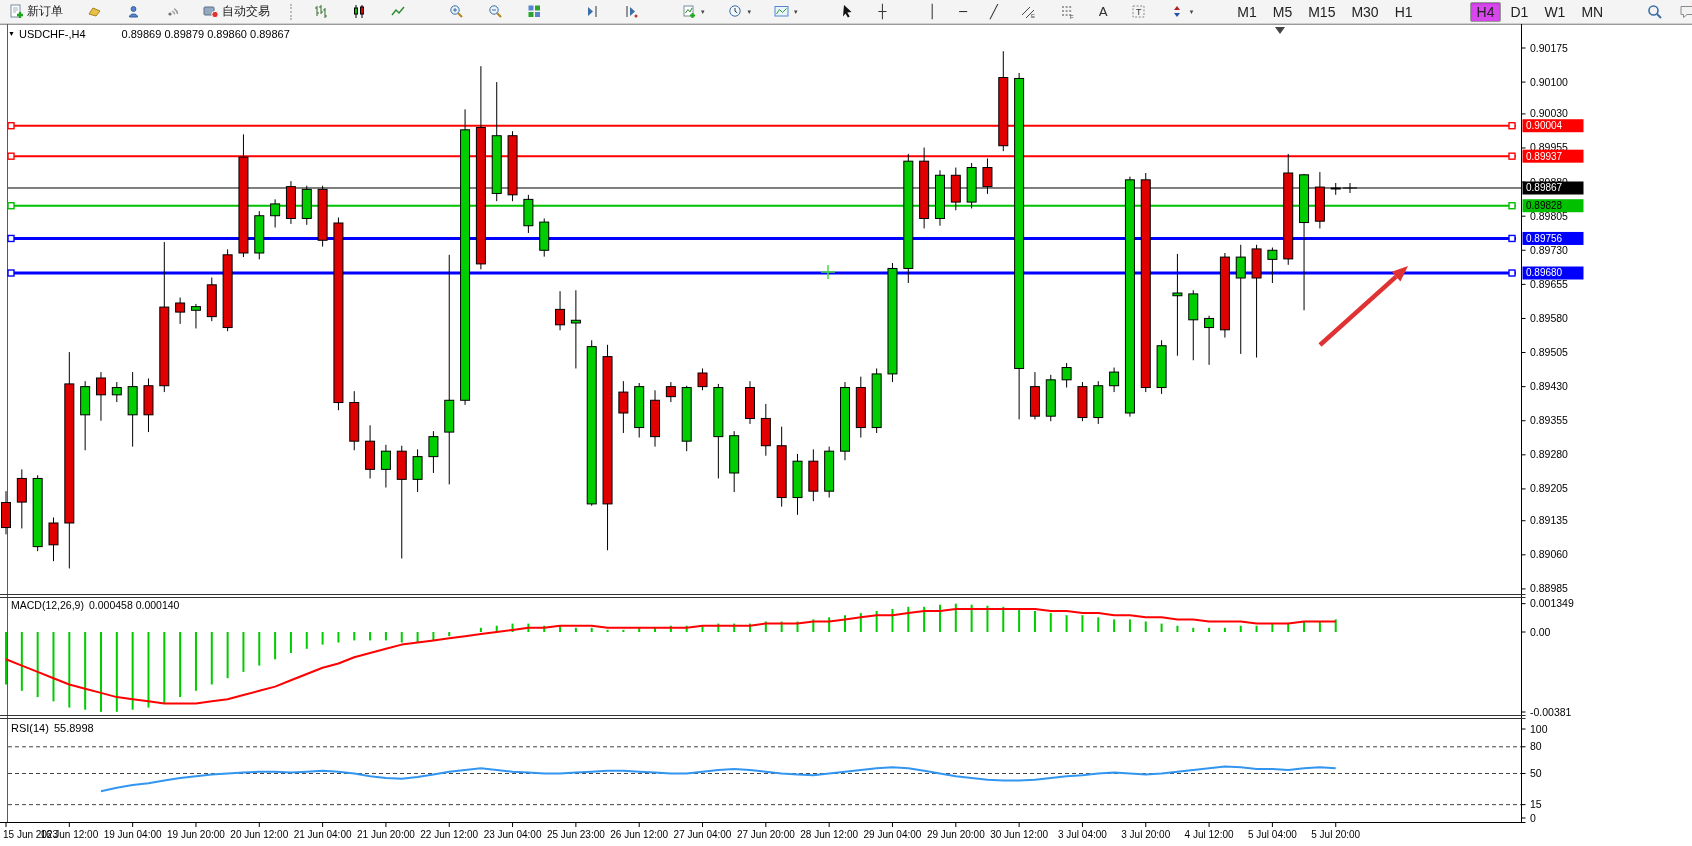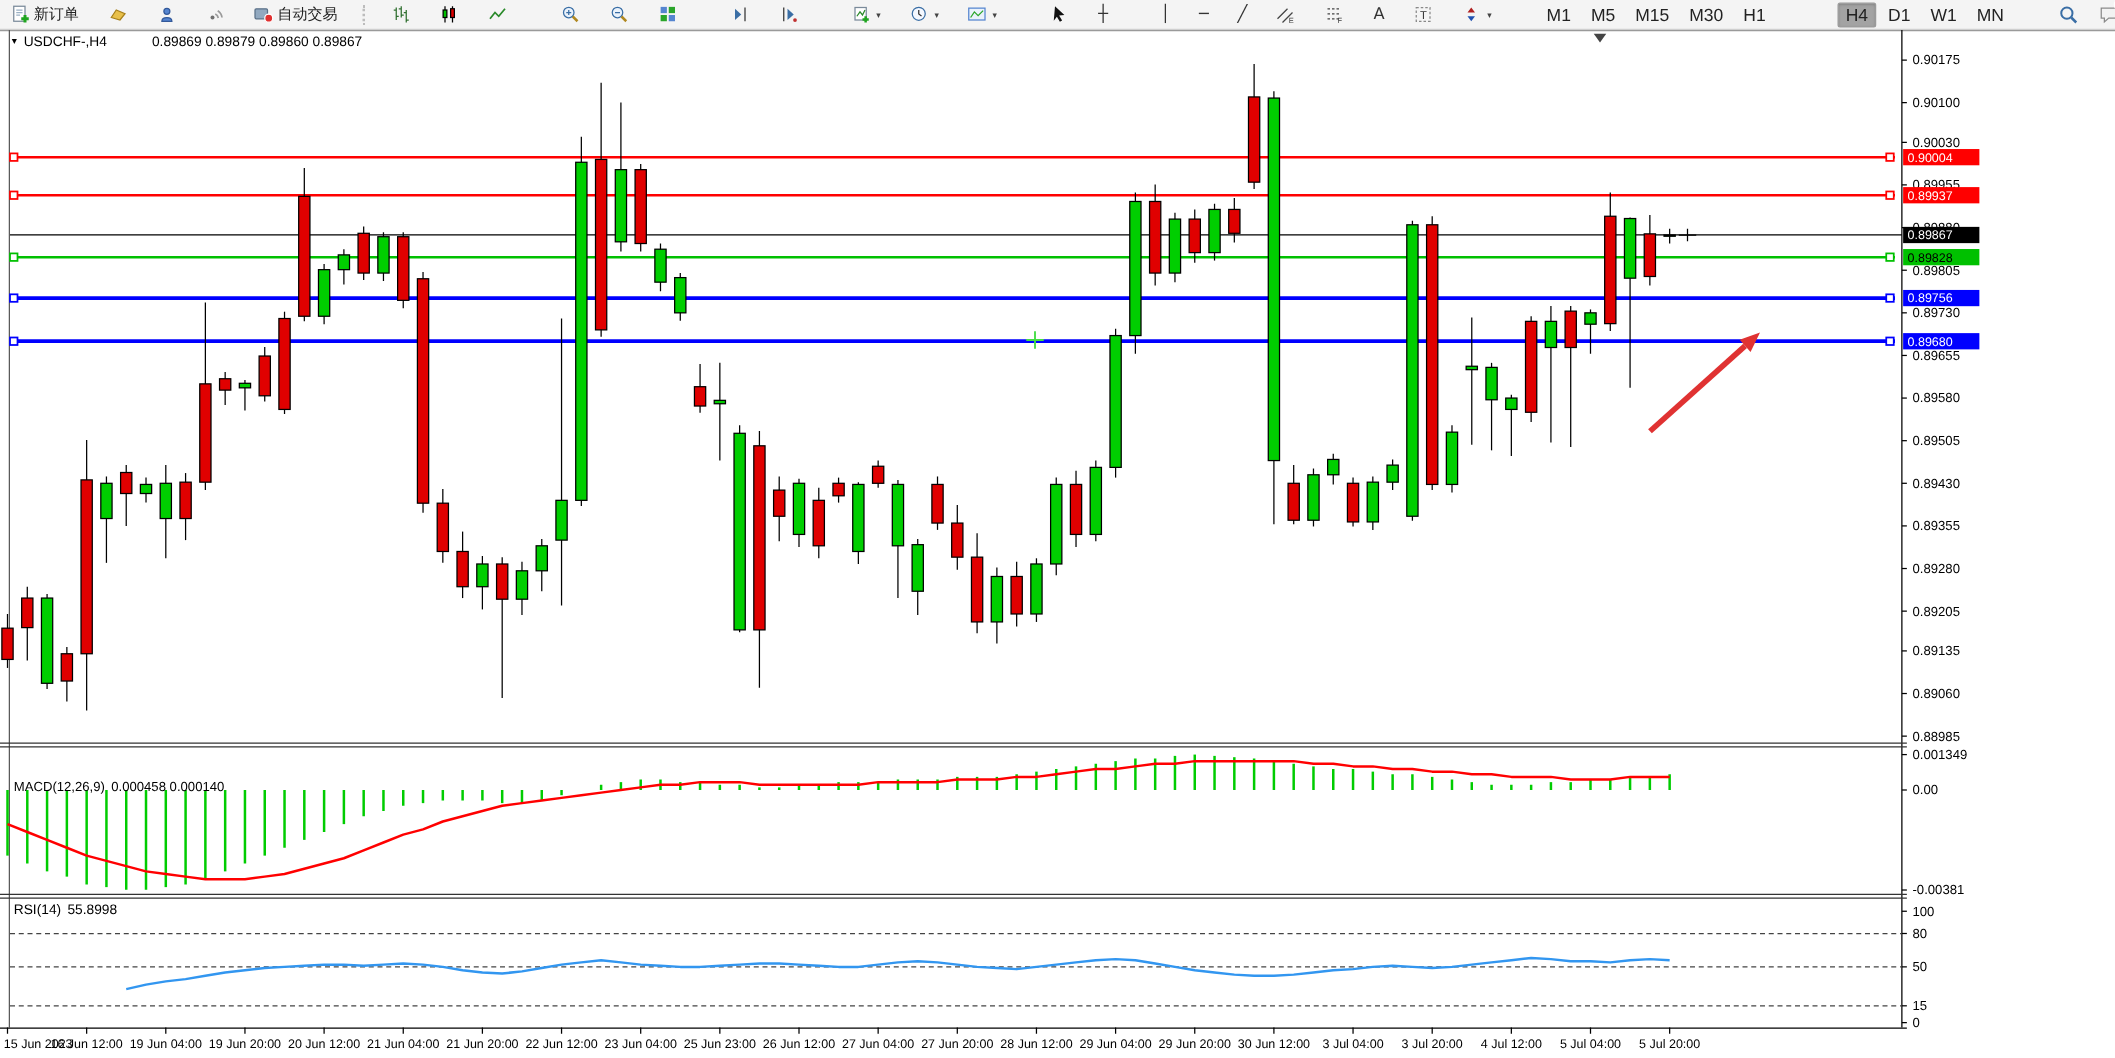--- a/index.html
+++ b/index.html
@@ -11,34 +11,34 @@
   .tb-btn{display:inline-flex;align-items:center;gap:3px;height:20px;padding:0 4px;
           border:1px solid transparent;border-radius:2px;white-space:nowrap;}
   .sep{width:1px;height:17px;background:#c6c6c6;margin:0 3px;}
   .grip{width:3px;height:16px;border-left:2px dotted #bcbcbc;margin:0 2px;}
   .ic{display:inline-flex;width:16px;height:15px;align-items:center;justify-content:center;}
   .ic svg{display:block;}
   .glyph{font-size:13px;line-height:13px;color:#333;font-family:"DejaVu Sans",sans-serif;}
   .caret{font-size:7px;color:#444;margin-left:1px;}
   .tf-btn{display:inline-flex;align-items:center;justify-content:center;height:18px;
           padding:0 6px;font-size:14px;color:#222;border:1px solid transparent;border-radius:2px;}
-  .tf-active{background:#a3a3a3;border:1px solid #9a9a9a;box-shadow:inset 0 1px 2px rgba(0,0,0,.18);margin-left:48px;}
+  .tf-active{background:#d946ef;border:1px solid #9a9a9a;box-shadow:inset 0 1px 2px rgba(0,0,0,.18);margin-left:48px;}
   #tb-right{margin-left:auto;display:flex;align-items:center;gap:6px;padding-right:4px;}
   #chat-wrap{position:relative;}
   .badge{position:absolute;top:-5px;right:-7px;background:#e81123;color:#fff;
          border-radius:8px;font-size:9px;line-height:11px;padding:0 4px;border:1px solid #fff;}
   
   #chart-wrap{position:relative;width:1692px;height:822px;background:#fff;}
   #csvg{position:absolute;left:0;top:0;}
   #csvg text{font-family:"Liberation Sans",sans-serif;}
   .overlay{position:absolute;font-size:11px;color:#000;white-space:nowrap;}
   #chart-title{left:8px;top:4px;}
   #chart-title .tri{font-size:7px;vertical-align:2px;margin-right:4px;color:#000;}
   #chart-title .ohlc{margin-left:8px;padding-left:28px;}
-  #macd-label{left:11px;top:575px;font-size:10.5px;margin-top:25px;}
+  #macd-label{left:11px;top:575px;font-size:10.5px;}
   #rsi-label{left:11px;top:698px;font-size:11px;}
   .indval{margin-left:5px;}
 </style>
 </head>
 <body>
 
 <div id="toolbar">
   <div class="tb-btn">
     <span class="ic">
       <svg width="15" height="15">

